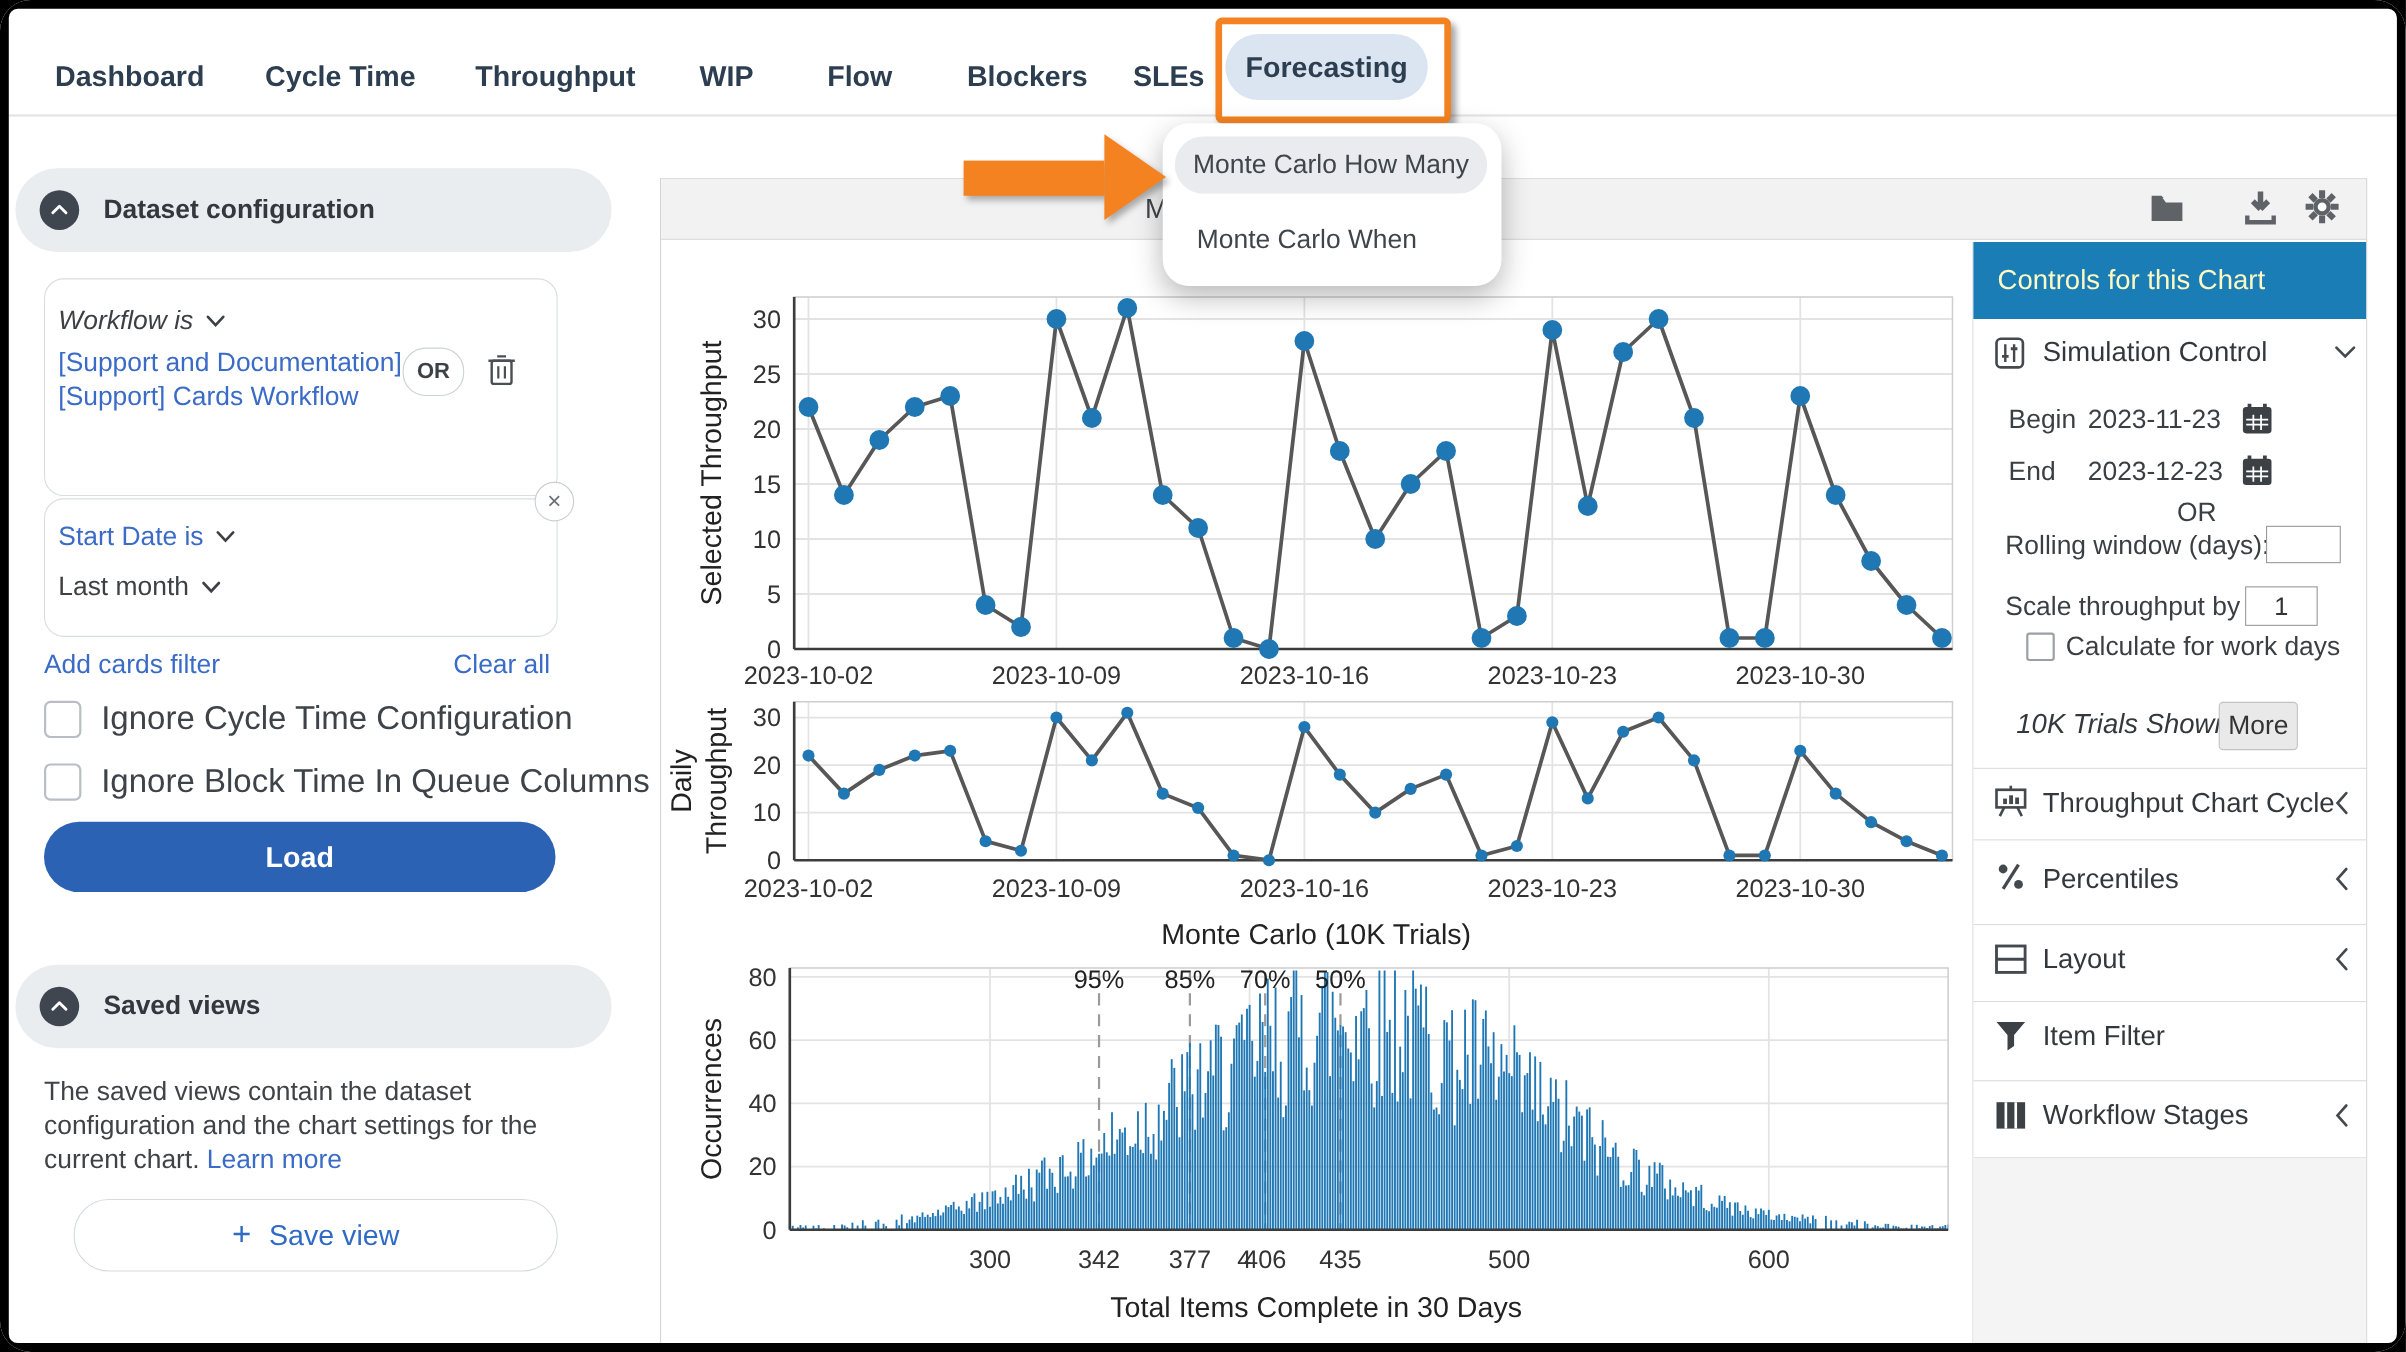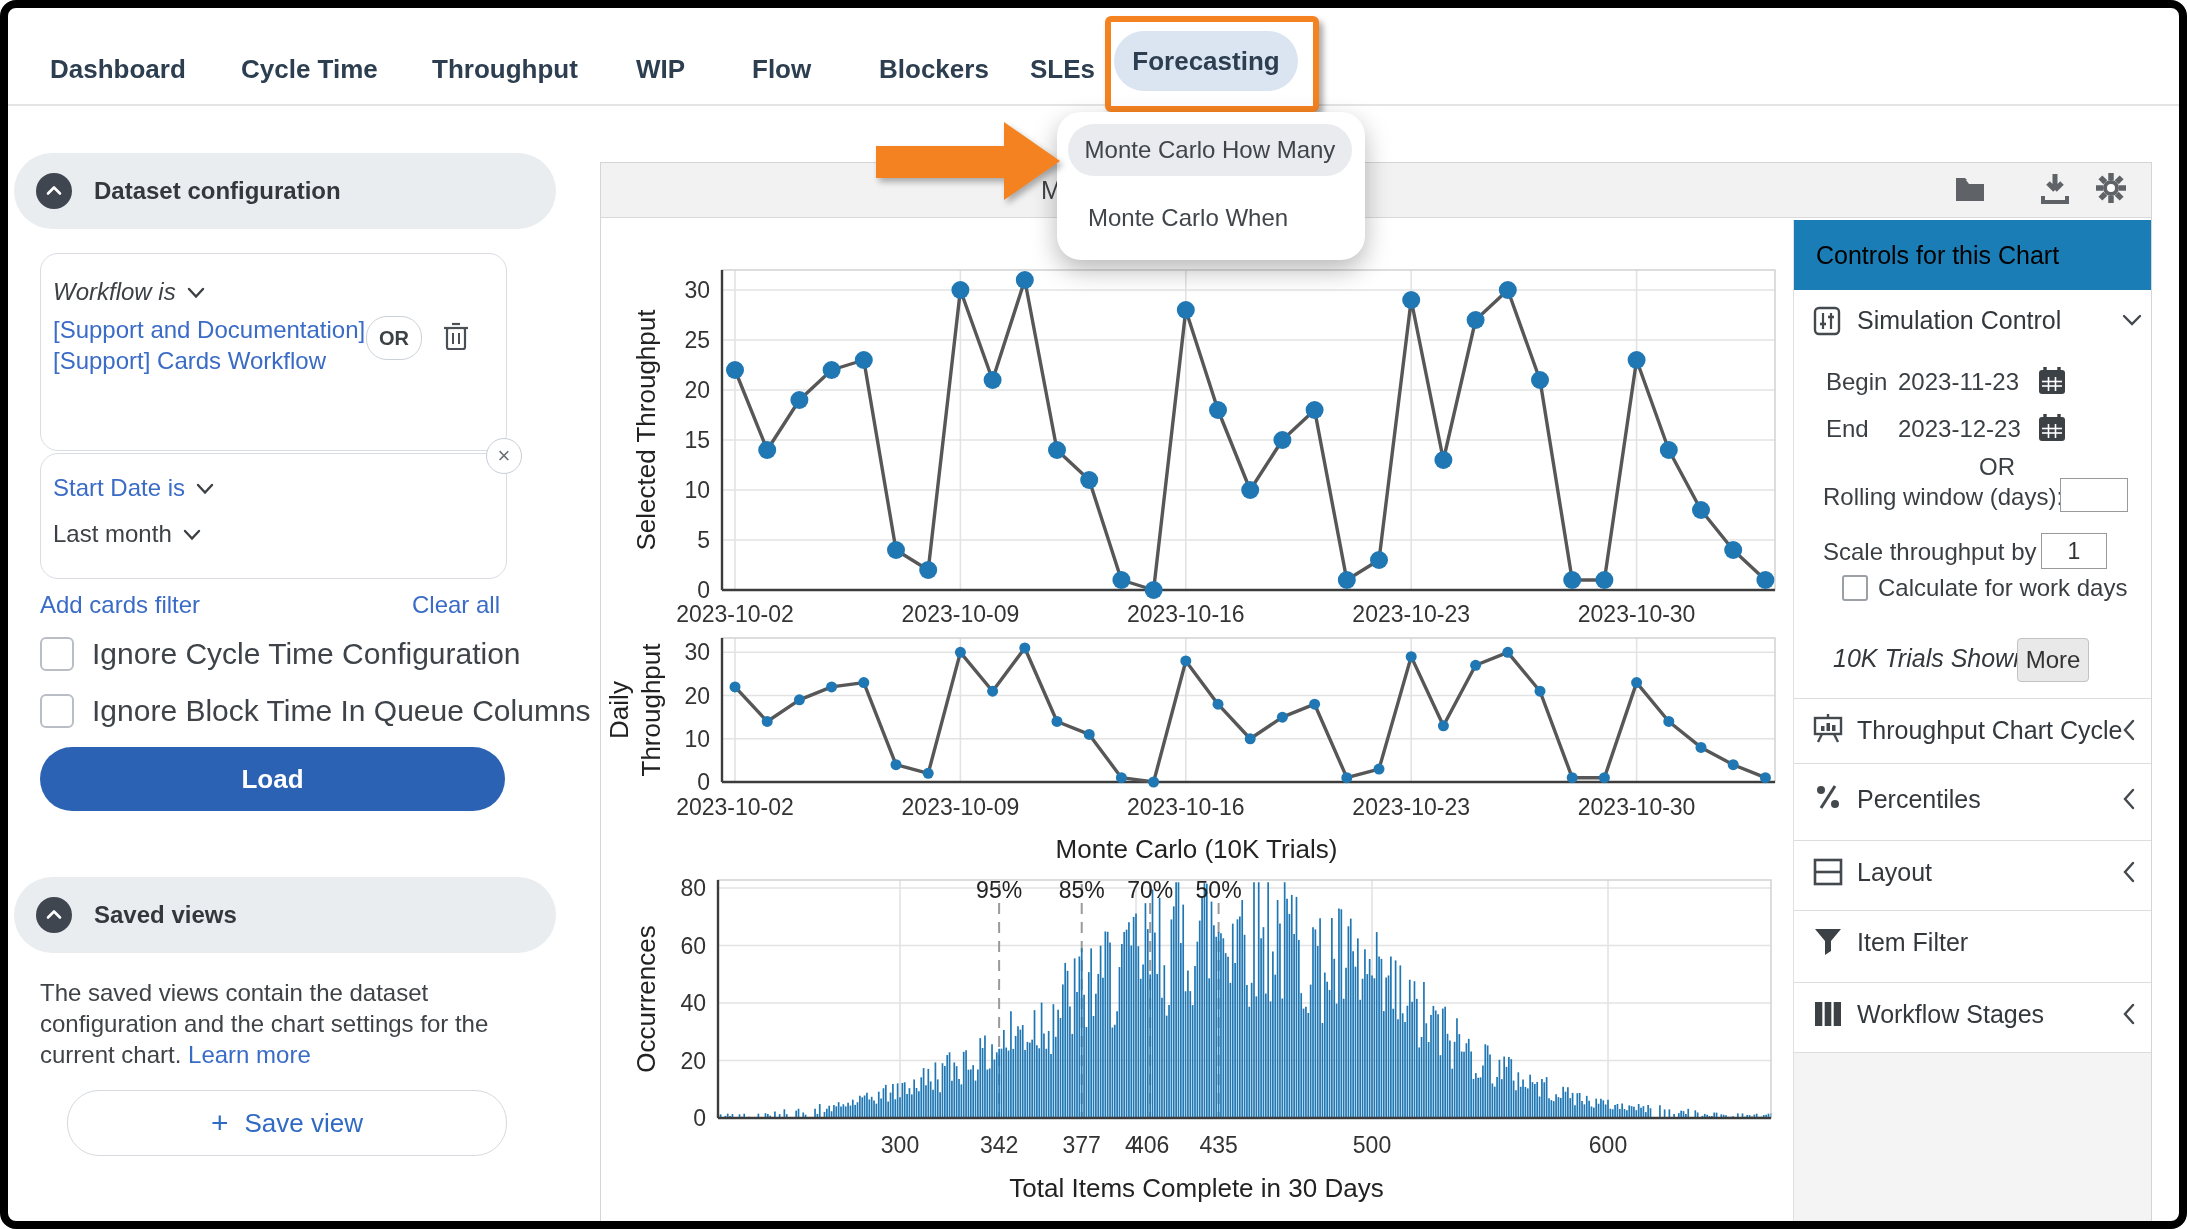--- a/index.html
+++ b/index.html
@@ -1,16 +1,16 @@
 <!DOCTYPE html>
 <html><head>
 <meta charset="utf-8">
 <style>
   html,body{margin:0;padding:0;background:#000;}
-  .stage{position:relative;width:2187px;height:1229px;background:#fff;font-family:"Liberation Sans",sans-serif;overflow:hidden;}
+  .stage{position:relative;width:2187px;height:1229px;background:#fff;font-family:"Liberation Sans",sans-serif;overflow:hidden;border-radius:28px;}
   .frame{position:absolute;inset:0;border:8px solid #000;border-radius:16px;pointer-events:none;z-index:60;}
   .abs{position:absolute;}
   
   .nav{position:absolute;left:8px;top:8px;right:8px;height:96px;background:#fff;border-bottom:2px solid #e4e4e4;z-index:5;}
   .nav-item{position:absolute;top:46px;font-size:26px;font-weight:600;color:#2c3e50;cursor:pointer;}
   .tab-hl-box{position:absolute;left:1105px;top:16px;width:202px;height:84px;border:6px solid #f58220;border-radius:6px;background:#fff;box-shadow:4px 5px 6px rgba(0,0,0,.35);z-index:6;}
   .tab-pill{position:absolute;left:3px;top:9px;width:184px;height:60px;border-radius:30px;background:#dbe5f1;display:flex;align-items:center;justify-content:center;font-size:26px;font-weight:600;color:#2c3e50;cursor:pointer;}
   
   .sec-pill{position:absolute;left:14px;width:542px;height:76px;background:#e9edf0;border-radius:38px;display:flex;align-items:center;z-index:4;}
   .sec-circle{width:36px;height:36px;border-radius:50%;background:#3f4650;margin-left:22px;display:flex;align-items:center;justify-content:center;}
@@ -26,21 +26,21 @@
   .load-btn{position:absolute;left:40px;top:747px;width:465px;height:64px;background:#2c62b4;border-radius:32px;display:flex;align-items:center;justify-content:center;color:#fff;font-size:26px;font-weight:700;cursor:pointer;}
   .saveview-btn{position:absolute;left:67px;top:1090px;width:438px;height:64px;background:#fff;border:1px solid #d6dade;border-radius:32px;display:flex;align-items:center;justify-content:center;gap:16px;color:#2f6ac4;font-size:26px;cursor:pointer;}
   .desc{position:absolute;left:40px;top:977px;width:480px;font-size:24px;line-height:31px;color:#3f4347;}
   
   .card{position:absolute;left:600px;top:162px;width:1550px;height:1060px;background:#fff;border:1px solid #d5d5d5;z-index:1;}
   .card-titlebar{position:absolute;left:0;top:0;right:0;height:54px;background:#f2f2f2;border-bottom:1px solid #d9d9d9;}
   .card-title{position:absolute;left:440px;top:13px;font-size:25px;color:#3f4449;white-space:nowrap;}
   .tb-icon{position:absolute;top:11px;cursor:pointer;}
   
   .cpanel{position:absolute;left:1793px;top:220px;width:357px;height:1002px;background:#fff;border-left:1px solid #e0e0e0;z-index:2;}
-  .cpanel-head{position:absolute;left:0;top:0;width:357px;height:70px;background:#1a7db6;color:#000000;display:flex;align-items:center;padding-left:22px;box-sizing:border-box;font-size:25px;}
+  .cpanel-head{position:absolute;left:0;top:0;width:357px;height:70px;background:#1a7db6;color:#fef9c3;display:flex;align-items:center;padding-left:22px;box-sizing:border-box;font-size:25px;}
   .crow-lbl{font-size:24px;color:#3a3f44;}
   .sep{position:absolute;left:0;width:357px;border-top:1px solid #ddd;}
   .s-icon{position:absolute;left:19px;}
   .s-label{position:absolute;left:63px;font-size:25px;color:#33383d;}
   .s-chev{position:absolute;left:327px;}
   .inputbox{position:absolute;border:1px solid #999;background:#fff;font-size:23px;color:#333;text-align:center;font-family:"Liberation Sans",sans-serif;}
   .more-btn{position:absolute;left:223px;top:418px;width:70px;height:42px;background:#e9e9e9;border:1px solid #c2c2c2;border-radius:4px;font-size:24px;color:#333;display:flex;align-items:center;justify-content:center;cursor:pointer;}
   
   .dropdown{position:absolute;left:1057px;top:112px;width:308px;height:148px;background:#fff;border-radius:24px;box-shadow:0 10px 26px rgba(0,0,0,.28);z-index:30;}
   .dd-item1{position:absolute;left:11px;top:12px;width:284px;height:52px;border-radius:26px;background:#e9ebee;display:flex;align-items:center;justify-content:center;font-size:24px;color:#3f454b;cursor:pointer;}

